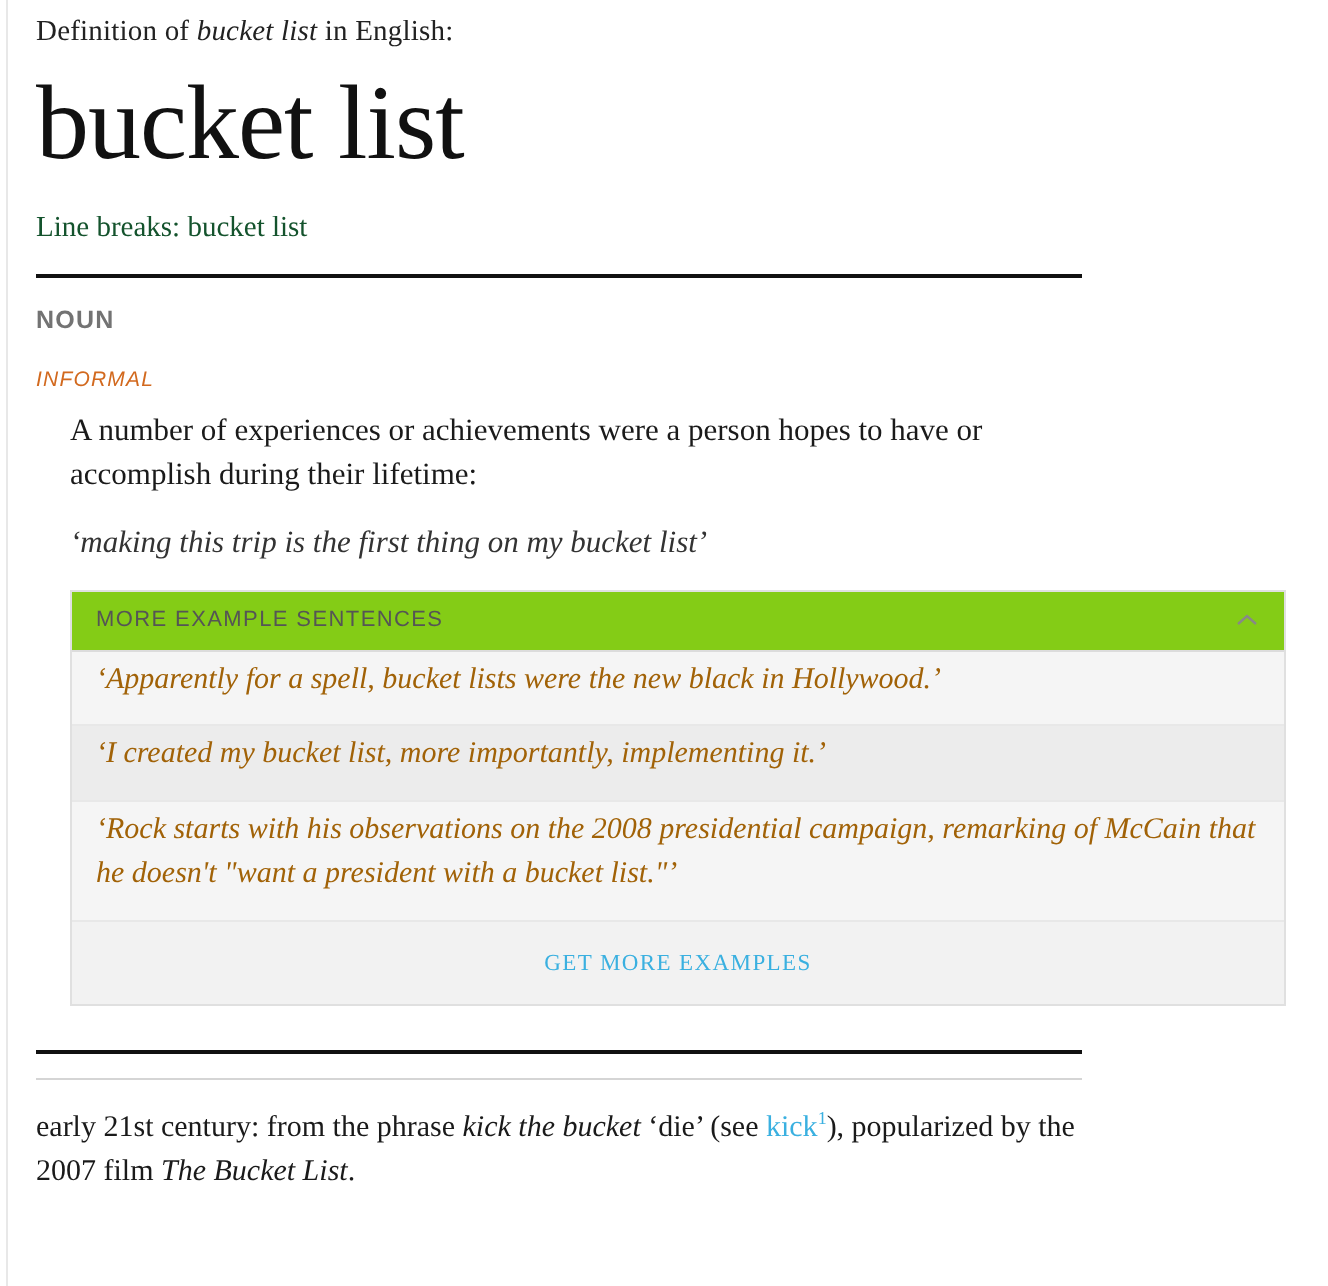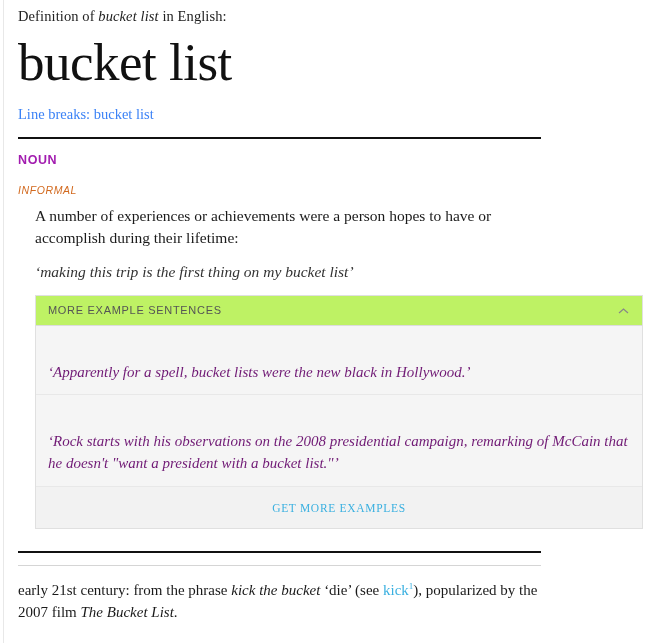--- a/index.html
+++ b/index.html
@@ -45,33 +45,33 @@
     line-height: 1.18;
     font-weight: normal;
     margin: 6px 0 0 0;
     letter-spacing: -0.5px;
     color: #111;
   }
   .line-breaks {
     font-family: "Liberation Serif", serif;
     font-size: 14.5px;
     margin-top: 12px;
-    color: #3b82f6;
+    color: #14532d;
   }
   .rule-thick {
     border: 0;
     border-top: 2px solid #111;
     margin: 14px 0 0 0;
   }
   .pos {
     font-family: "Liberation Sans", sans-serif;
     font-size: 12.5px;
     font-weight: bold;
     letter-spacing: 0.6px;
-    color: #a21caf;
+    color: #737373;
     margin-top: 14px;
   }
   .register {
     font-family: "Liberation Sans", sans-serif;
     font-size: 10.5px;
     font-style: italic;
     letter-spacing: 0.6px;
     color: #d2691e;
     margin-top: 17px;
   }
@@ -97,45 +97,44 @@
     background: #f5f5f5;
     border: 1px solid #e0e0e0;
     width: 608px;
     box-sizing: border-box;
   }
   .examples-header {
     display: flex;
     align-items: center;
     justify-content: space-between;
     padding: 8px 12px 8px 12px;
-    background: #bef264;
+    background: #84cc16;
     border-bottom: 1px solid #dcdcdc;
     text-align: right;
   }
   .examples-header-label {
     font-family: "Liberation Sans", sans-serif;
     font-size: 11px;
     letter-spacing: 0.7px;
     color: #555;
   }
   .chevron {
     width: 13px;
     height: 13px;
     display: inline-block;
   }
   .example-row {
     font-family: "Liberation Serif", serif;
     font-style: italic;
     font-size: 15px;
     line-height: 1.45;
-    color: #701a75;
+    color: #a16207;
     padding: 4px 14px 11px 12px;
     background: #f5f5f5;
     border-bottom: 1px solid #e8e8e8;
-    margin-top: 32px;
   }
   .example-row.alt {
     background: #ececec;
   }
   .get-more {
     text-align: center;
     padding: 11px 0 12px 0;
     background: #f2f2f2;
   }
   .get-more a {
@@ -213,20 +212,21 @@
     <div class="examples-box">
       <div class="examples-header">
         <span class="examples-header-label">MORE EXAMPLE SENTENCES</span>
         <span class="chevron">
           <svg width="13" height="13" viewBox="0 0 13 13" aria-hidden="true">
             <polyline points="2,8 6.5,4 11,8" fill="none" stroke="#888" stroke-width="1.2"></polyline>
           </svg>
         </span>
       </div>
       <div class="example-row">‘Apparently for a spell, bucket lists were the new black in Hollywood.’</div>
+      <div class="example-row alt">‘I created my bucket list, more importantly, implementing it.’</div>
       <div class="example-row">‘Rock starts with his observations on the 2008 presidential campaign, remarking of McCain that he doesn't "want a president with a bucket list."’</div>
       <div class="get-more">
         <a href="#">GET MORE EXAMPLES</a>
       </div>
     </div>
   </div>
 
   <hr class="rule-origin">
 
 

